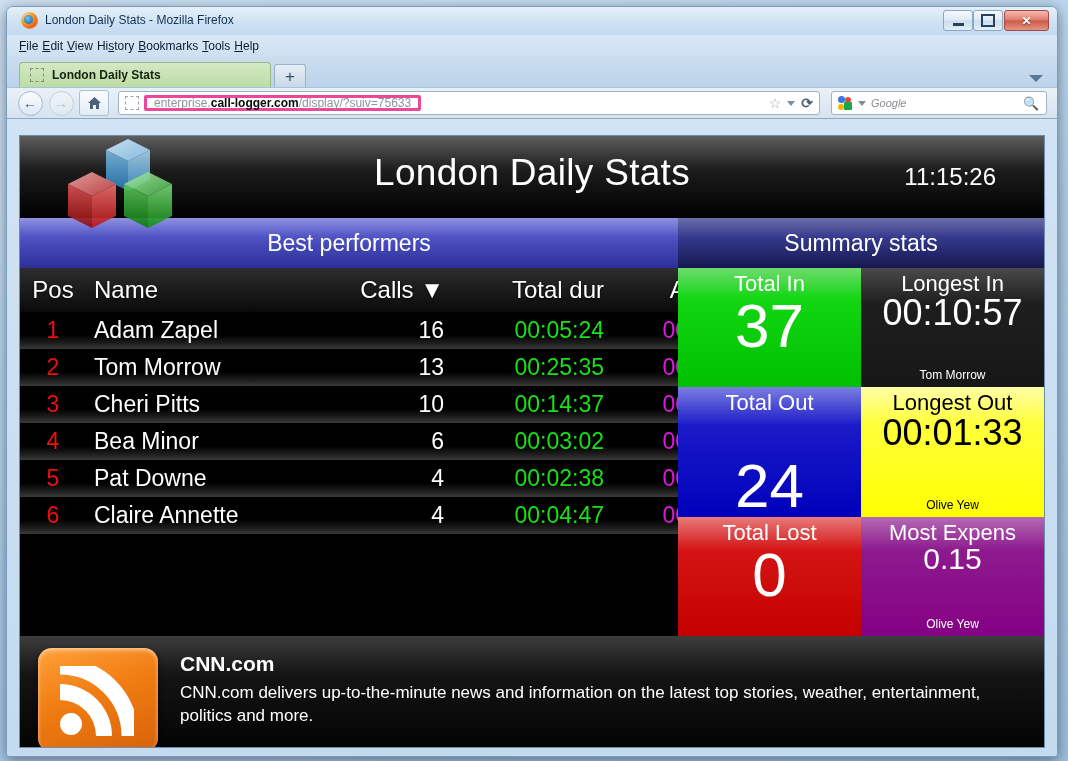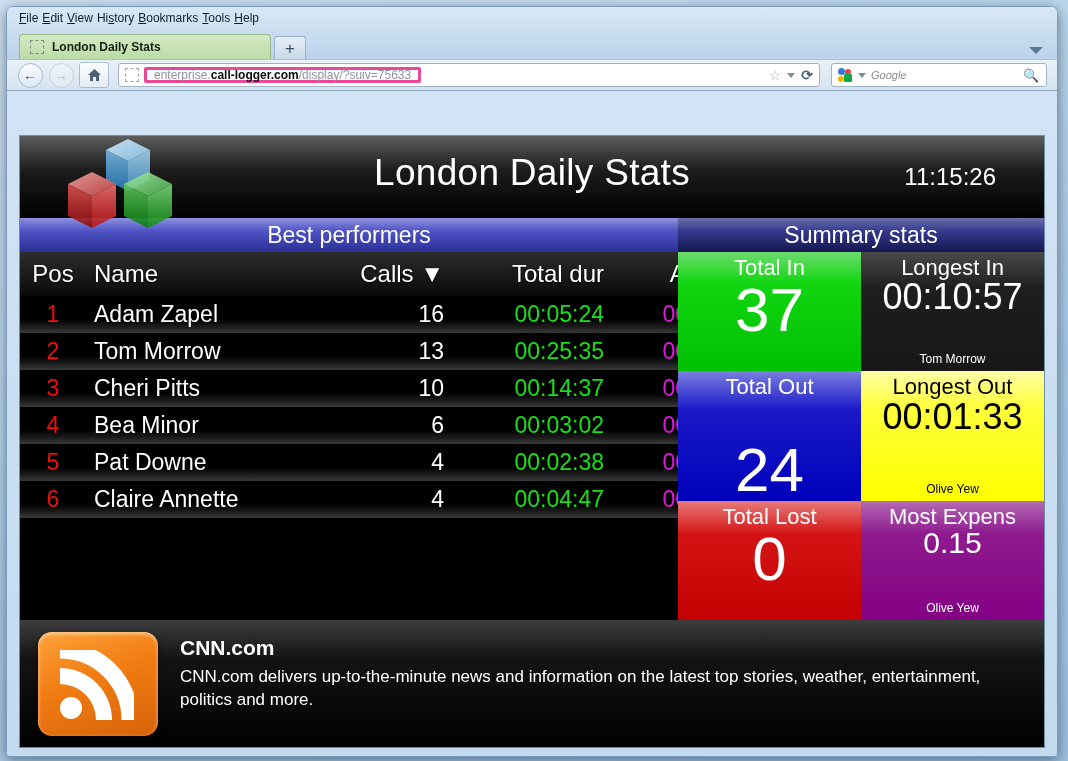--- a/index.html
+++ b/index.html
@@ -180,21 +180,21 @@
   #app-title{
     position:absolute;left:0;right:0;top:16px;text-align:center;
     font-size:37px;color:#fff;letter-spacing:.3px;
   }
   #app-clock{
     position:absolute;right:48px;top:27px;
     font-size:24px;color:#fff;
   }
 
   
-  #section-bars{display:flex;height:34px;}
+  #section-bars{display:flex;height:50px;}
   #bar-left{
     width:658px;
     background:linear-gradient(180deg,#8f92e0 0%,#4f53c4 38%,#2b2f96 100%);
     display:flex;align-items:center;justify-content:center;
   }
   #bar-right{
     flex:1;
     background:linear-gradient(180deg,#6a6ea8 0%,#34388c 40%,#15184f 100%);
     display:flex;align-items:center;justify-content:center;
   }
@@ -259,20 +259,38 @@
   #rss-title{font-size:21px;color:#fff;font-weight:bold;margin-bottom:6px;}
   #rss-desc{font-size:17px;color:#fff;line-height:1.35;max-width:840px;}
 </style>
 </head>
 <body>
 
 <div id="desktop"></div>
 
 <div id="window">
 
+  <div id="titlebar">
+    <div id="ff-logo"></div>
+    <div id="title-text">London Daily Stats - Mozilla Firefox</div>
+
+    <div class="wbtn" id="btn-min">
+      <div class="wglyph">
+          <span class="min-bar"></span>
+        </div>
+    </div>
+    <div class="wbtn" id="btn-max">
+      <div class="wglyph">
+          <span class="max-box"></span>
+        </div>
+    </div>
+    <div class="wbtn" id="btn-close">
+      <div class="wglyph">✕</div>
+    </div>
+  </div>
 
   <div id="menubar">
     <span class="menu-item"><u>F</u>ile</span>
     <span class="menu-item"><u>E</u>dit</span>
     <span class="menu-item"><u>V</u>iew</span>
     <span class="menu-item">Hi<u>s</u>tory</span>
     <span class="menu-item"><u>B</u>ookmarks</span>
     <span class="menu-item"><u>T</u>ools</span>
     <span class="menu-item"><u>H</u>elp</span>
   </div>

